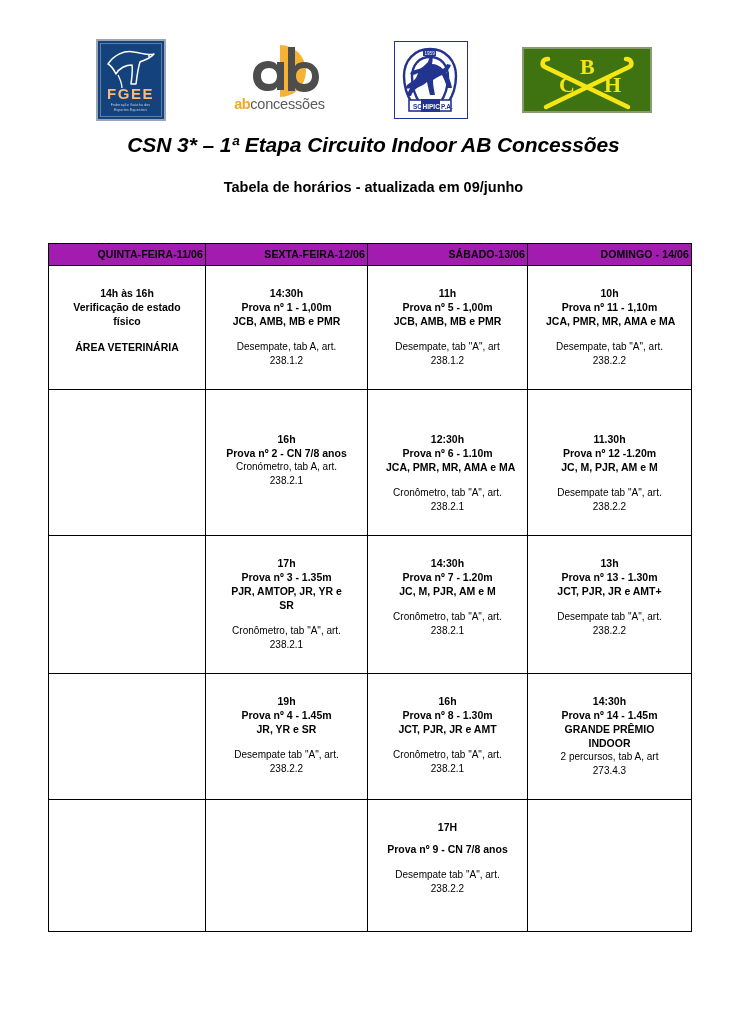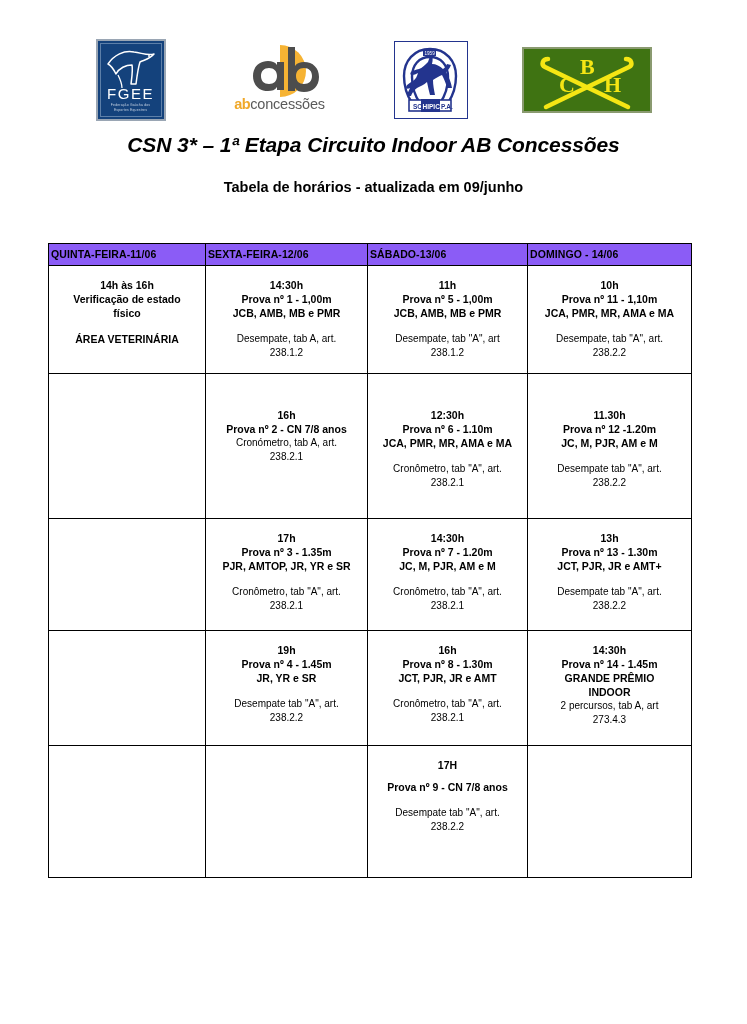--- a/index.html
+++ b/index.html
@@ -50,23 +50,23 @@
     border: 1px solid #5d7fa8;
     box-sizing: border-box;
     display: flex;
     flex-direction: column;
     align-items: center;
     justify-content: flex-end;
     padding-bottom: 3px;
   }
   .logo-fgee svg { position: absolute; top: 5px; left: 6px; }
   .logo-fgee .fgee-txt {
-    color: #ffffff;
+    color: #fdba74;
     font-size: 15px;
-    font-weight: normal;
+    font-weight: bold;
     letter-spacing: 1.5px;
     line-height: 1;
   }
   .logo-fgee .fgee-sub {
     color: #c8d4e4;
     font-size: 3.4px;
     line-height: 1.5;
     text-align: center;
     letter-spacing: .2px;
     margin-top: 2px;
@@ -148,27 +148,27 @@
   }
   table.schedule {
     border-collapse: collapse;
     width: 643px;
     table-layout: fixed;
   }
   table.schedule th,
   table.schedule td {
     border: 1.6px solid #000000;
     vertical-align: top;
-    padding: 8px;
+    padding: 16px;
   }
   table.schedule th {
-    background: #8b5cf6;
+    background: #a21caf;
     font-size: 10.5px;
     font-weight: bold;
-    text-align: left;
+    text-align: right;
     height: 21px;
     line-height: 21px;
     letter-spacing: .1px;
     padding: 0 2px;
   }
   table.schedule td { text-align: center; }
   .cell {
     padding: 4px 2px 6px 2px;
     min-height: 10px;
   }

